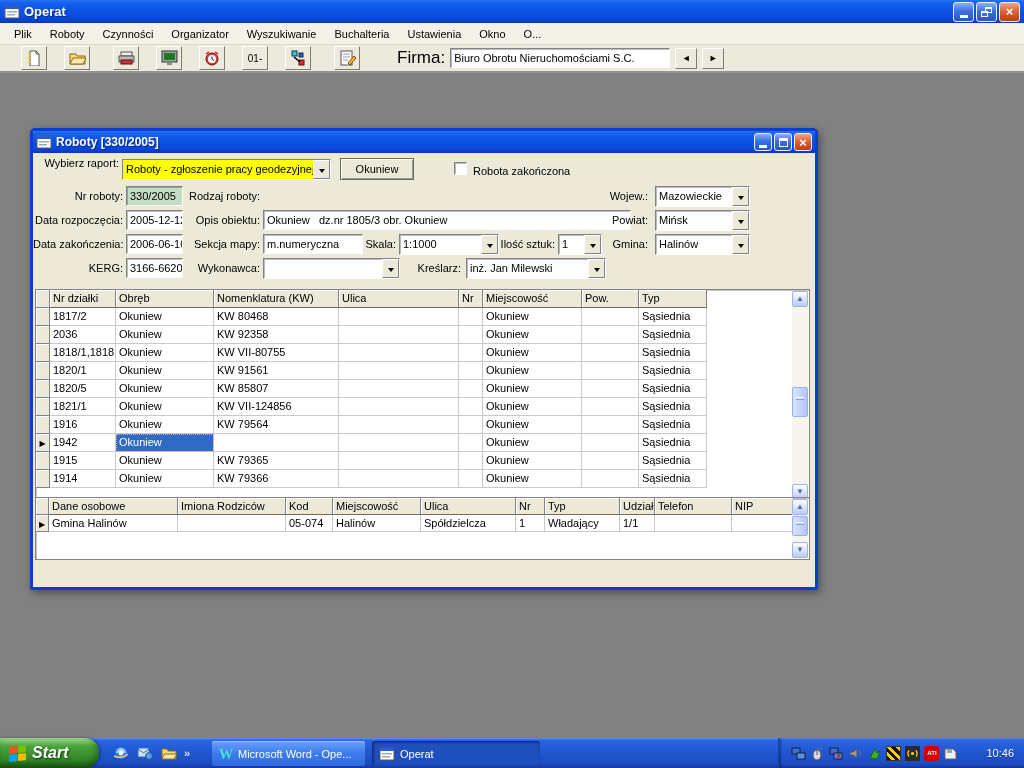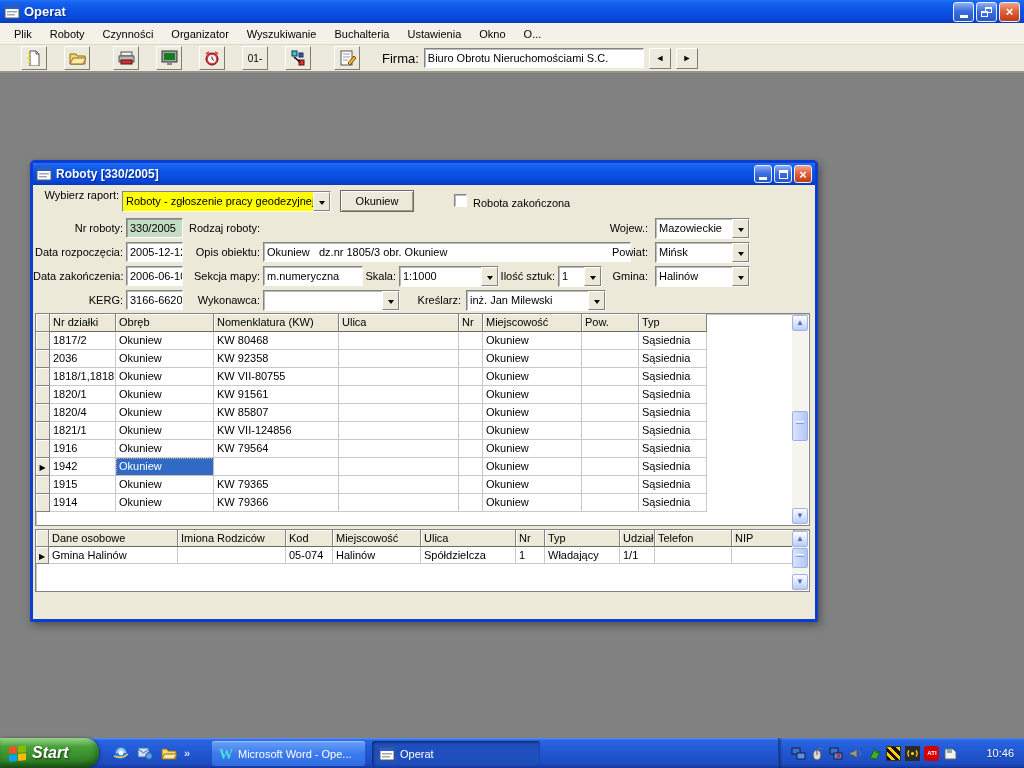--- a/index.html
+++ b/index.html
@@ -22,28 +22,28 @@
 .g-restore i.b2 {left:0;bottom:0;background:#3b6fe0;}
 .g-x {color:#fff;font-size:13px;font-weight:bold;line-height:1;}
 .appicon {width:16px;height:16px;margin-right:4px;flex:0 0 auto;}
 
 
 .menubar {position:absolute;top:23px;left:0;right:0;height:22px;background:#f4f2e8;border-bottom:1px solid #dbd8c6;display:flex;align-items:center;padding-left:5px;}
 .menu-item {font-size:11px;padding:3px 9px;color:#000;}
 .toolbar {position:absolute;top:45px;left:0;right:0;height:28px;background:#eceadd;border-bottom:2px solid #97948a;display:flex;align-items:center;padding-left:5px;}
 .tbtn {width:26px;height:24px;background:#eceadd;border:1px solid;border-color:#fff #7e7c6e #7e7c6e #fff;display:flex;align-items:center;justify-content:center;margin-right:1px;font-size:10px;margin-left:16px;}
 .tsep {width:6px;height:24px;}
-.tool-label {font-size:13px;margin:0 5px 0 21px;}
+.tool-label {font-size:17px;margin:0 5px 0 36px;}
 .tool-input {width:220px;height:20px;background:#fff;font-size:11px;line-height:18px;padding:0 3px;white-space:pre;overflow:hidden;}
 .inset {border-top:1px solid #848284;border-left:1px solid #848284;border-bottom:1px solid #fdfdfd;border-right:1px solid #fdfdfd;box-shadow:inset 1px 1px 0 rgba(60,60,60,.35);}
 .navbtn {width:22px;height:21px;background:#eceadd;border:1px solid;border-color:#fff #7e7c6e #7e7c6e #fff;font-size:9px;text-align:center;line-height:19px;margin-left:5px;}
 
 
 .workspace {position:absolute;top:75px;bottom:30px;left:0;right:0;background:#818181;}
-.dialog {position:absolute;left:30px;top:53px;width:788px;height:462px;border:3px solid #0b3dd3;border-radius:5px 5px 2px 2px;box-shadow:2px 3px 8px rgba(0,0,0,.4);background:#ece9d8;margin-top:32px;}
+.dialog {position:absolute;left:30px;top:53px;width:788px;height:462px;border:3px solid #0b3dd3;border-radius:5px 5px 2px 2px;box-shadow:2px 3px 8px rgba(0,0,0,.4);background:#ece9d8;}
 .d-title {height:22px;display:flex;align-items:center;padding:0 3px;color:#fff;border-radius:2px 2px 0 0;}
 .d-title .t-text {font-size:12px;}
 .d-content {position:relative;height:434px;background:#ece9d8;overflow:hidden;font-size:11px;}
 
 .lbl {position:absolute;height:20px;line-height:20px;text-align:right;white-space:nowrap;color:#000;font-size:11px;}
 .txt {position:absolute;height:20px;background:#fff;font-size:11px;line-height:18px;padding:0 3px;white-space:pre;overflow:hidden;}
 .combo {position:absolute;height:21px;display:flex;background:#fff;}
 .cval {flex:1;font-size:11px;line-height:19px;padding:0 3px;white-space:pre;overflow:hidden;}
 .cval.yellow {background:#ffff00;}
 .carrow {width:17px;background:#ece9d8;border-top:1px solid #fff;border-left:1px solid #fff;border-bottom:1px solid #848284;border-right:1px solid #848284;display:flex;align-items:flex-start;justify-content:center;}
@@ -286,21 +286,21 @@
             </span>
         </span>
         <span class="lbl" style="left:380px;top:105px;width:48px">Kreślarz:</span>
         <span class="combo inset" style="left:433px;top:105px;width:140px">
           <span class="cval">inż. Jan Milewski</span>
           <span class="carrow">
               <span class="tri"></span>
             </span>
         </span>
 
-        <div class="tablebox" style="left:2px;top:128px;width:775px;height:213px">
+        <div class="tablebox" style="left:2px;top:136px;width:775px;height:213px">
           <div class="grid" style="grid-template-columns:14px 66px 98px 125px 120px 24px 99px 57px 68px">
             <div class="tr">
               <div class="th marker"></div>
               <div class="th">Nr działki</div>
               <div class="th">Obręb</div>
               <div class="th">Nomenklatura (KW)</div>
               <div class="th">Ulica</div>
               <div class="th">Nr</div>
               <div class="th">Miejscowość</div>
               <div class="th">Pow.</div>
@@ -345,21 +345,21 @@
               <div class="td">Okuniew</div>
               <div class="td">KW 91561</div>
               <div class="td"></div>
               <div class="td"></div>
               <div class="td">Okuniew</div>
               <div class="td"></div>
               <div class="td">Sąsiednia</div>
             </div>
             <div class="tr">
               <div class="td marker"></div>
-              <div class="td">1820/4</div>
+              <div class="td">1820/5</div>
               <div class="td">Okuniew</div>
               <div class="td">KW 85807</div>
               <div class="td"></div>
               <div class="td"></div>
               <div class="td">Okuniew</div>
               <div class="td"></div>
               <div class="td">Sąsiednia</div>
             </div>
             <div class="tr">
               <div class="td marker"></div>

